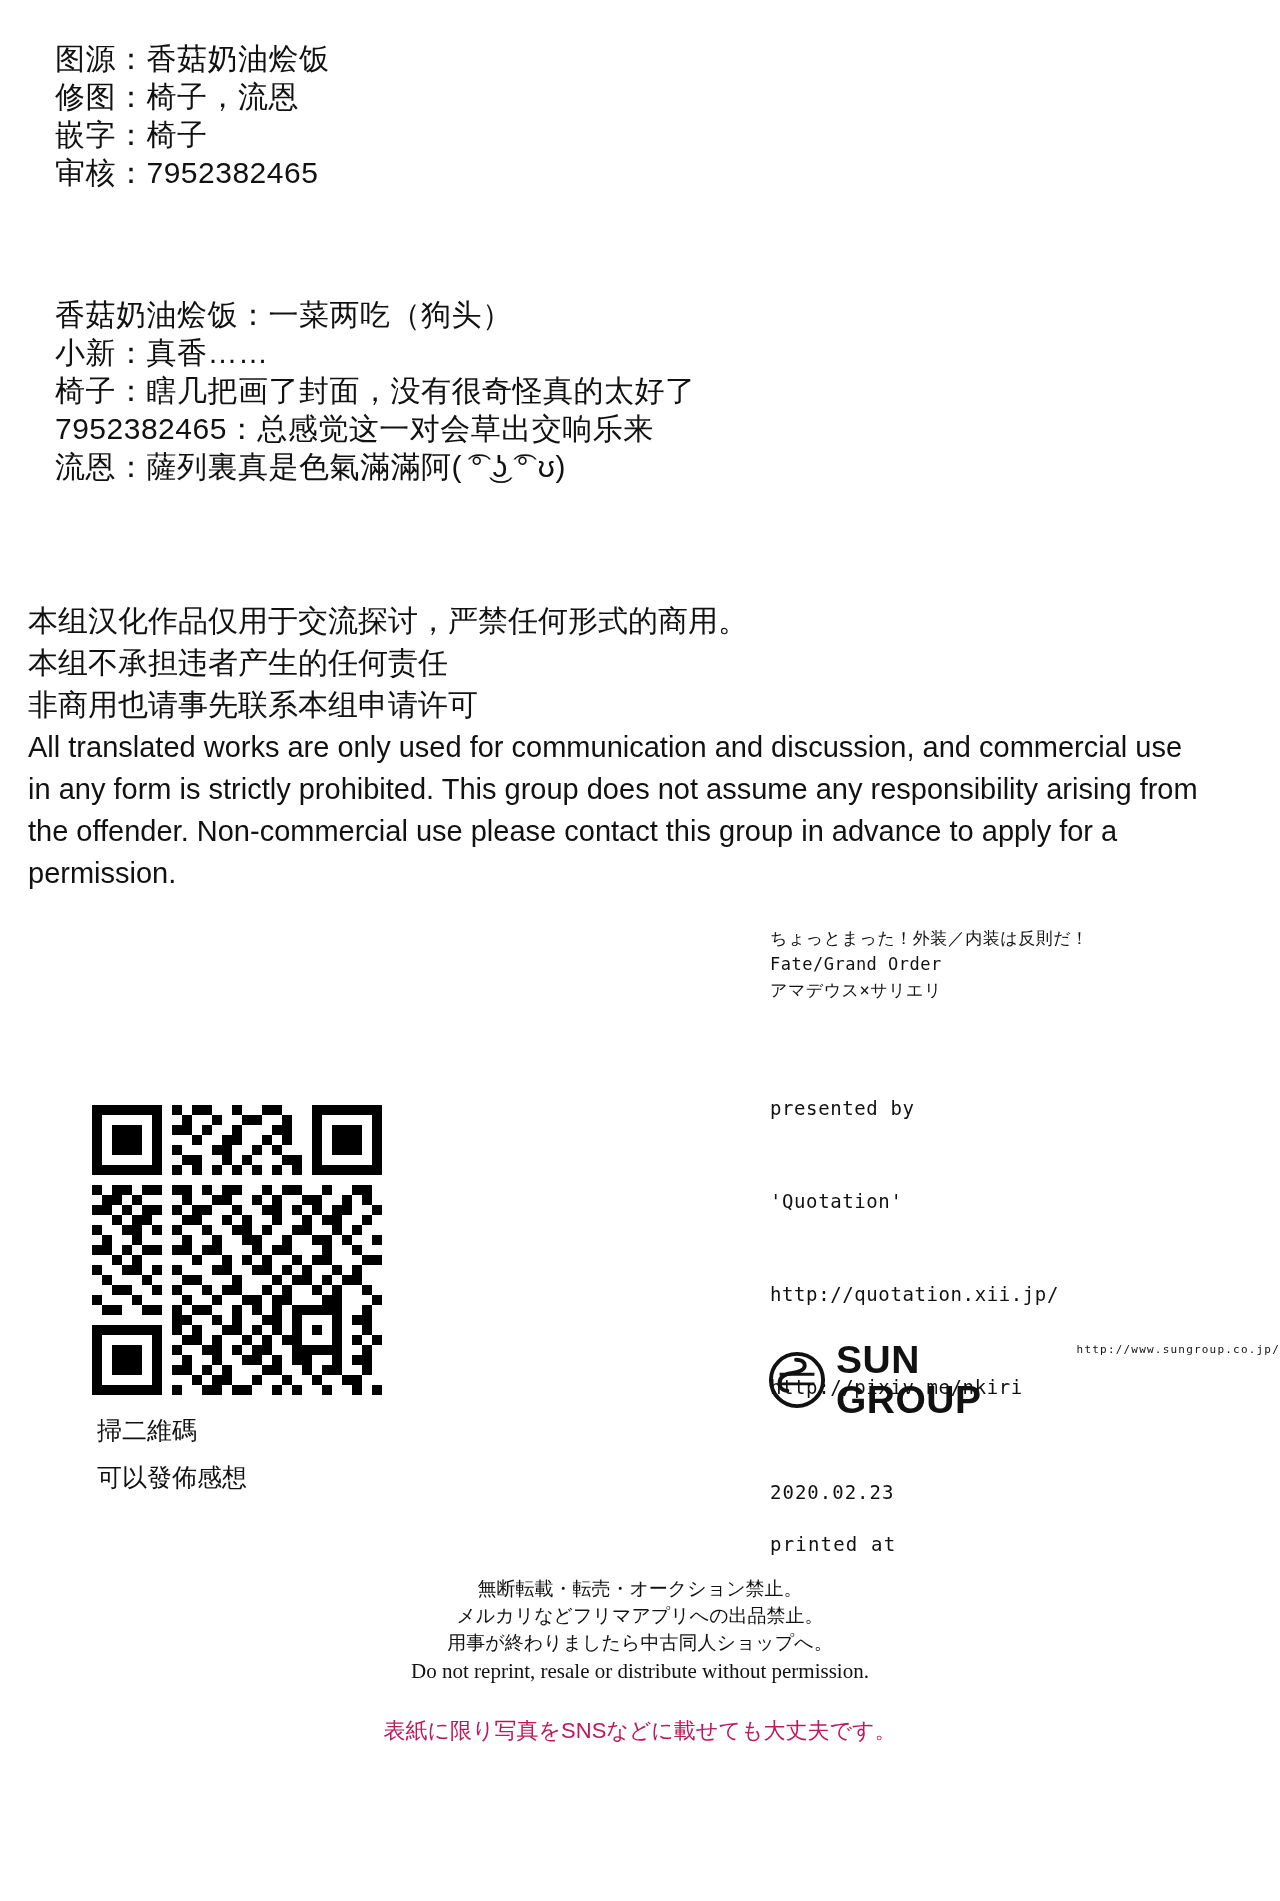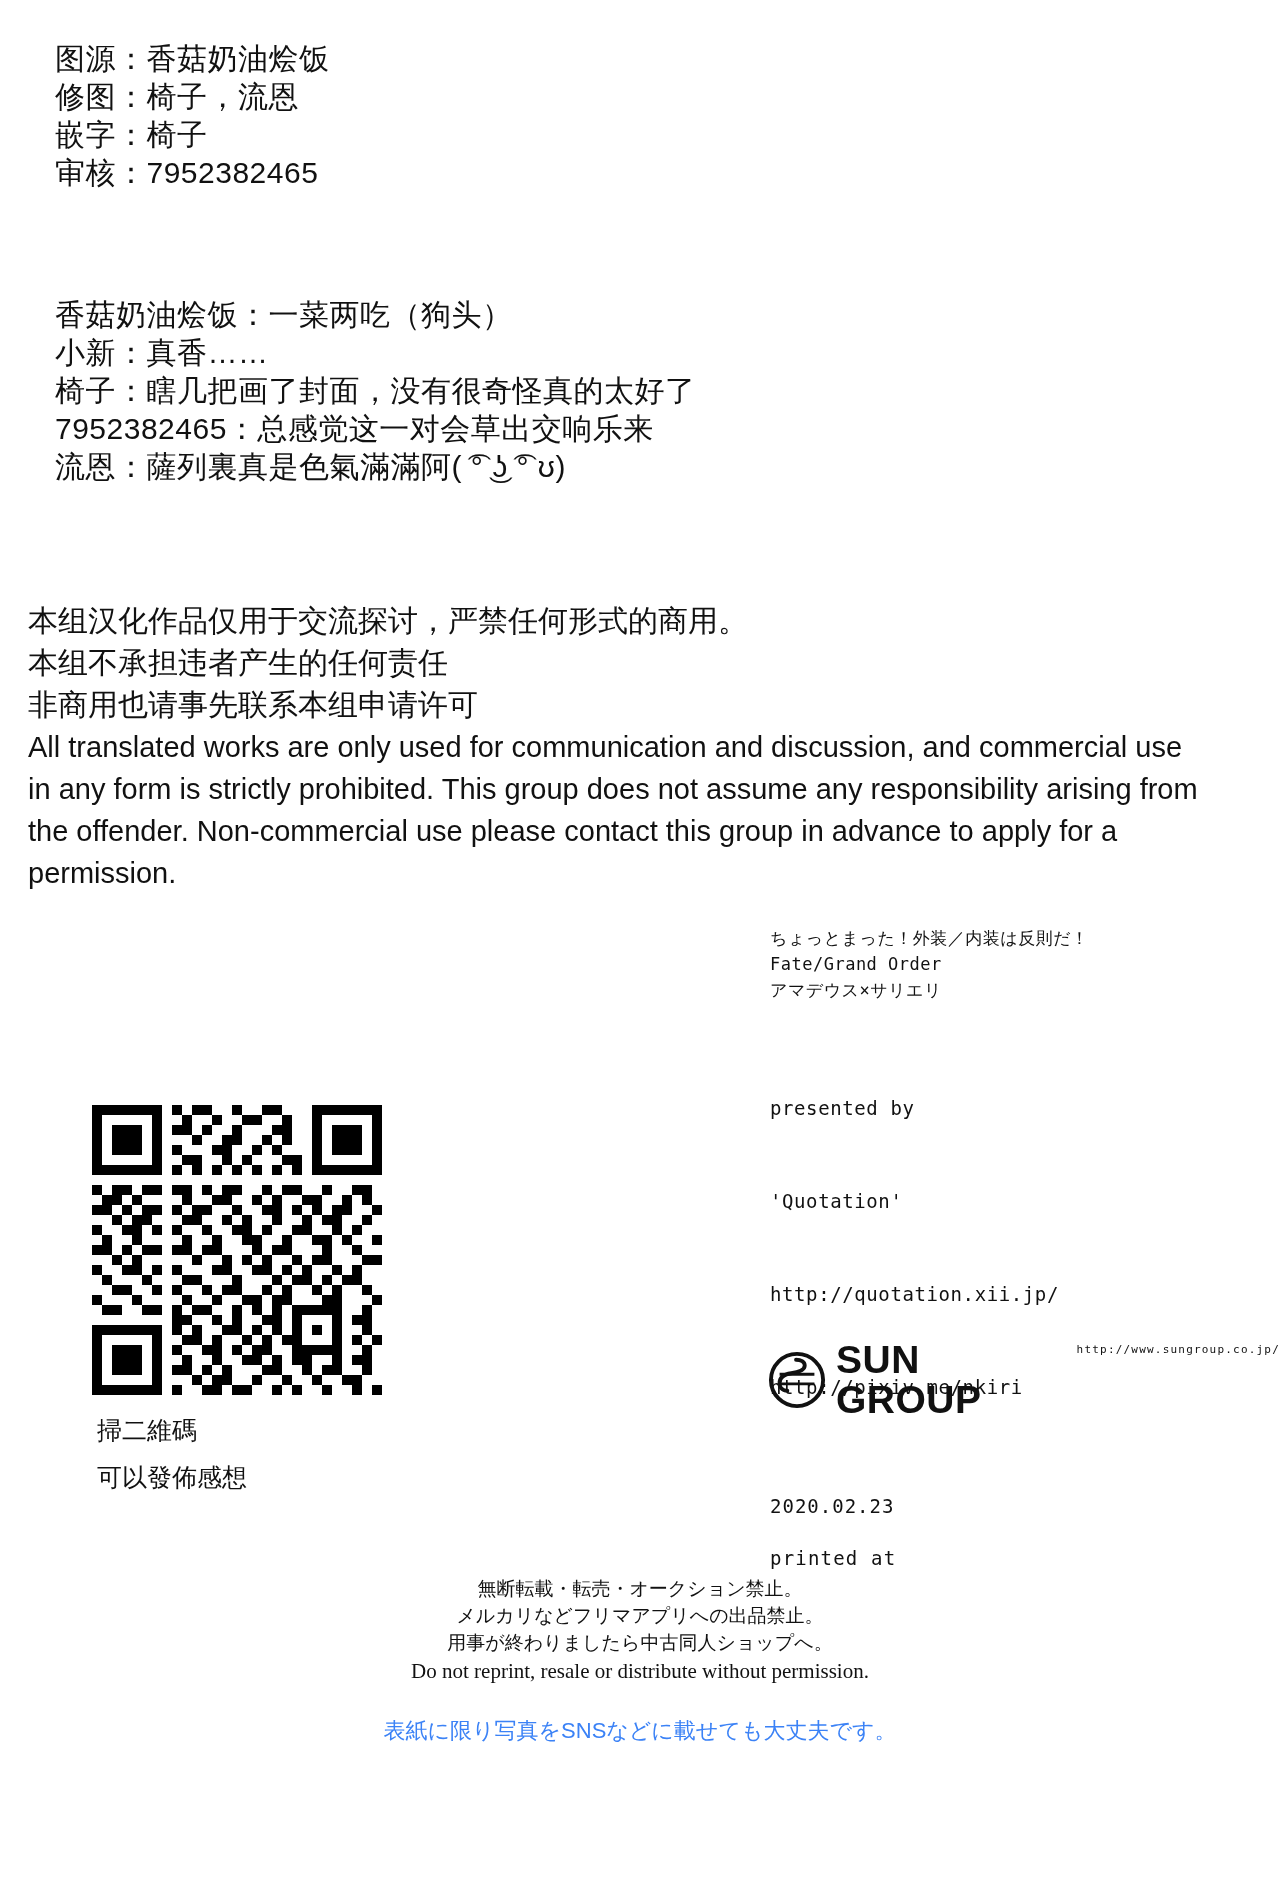--- a/index.html
+++ b/index.html
@@ -87,21 +87,21 @@
     white-space: pre;
   }
   .colophon .blk {
     margin-top: 28px;
     font-size: 19px;
     line-height: 31px;
     letter-spacing: 0.6px;
     white-space: pre;
   }
   .colophon .date {
-    margin-top: 30px;
+    margin-top: 16px;
     font-size: 19px;
     letter-spacing: 1px;
   }
   .colophon .printed {
     margin-top: 30px;
     font-size: 19px;
     letter-spacing: 1.2px;
   }
 
   
@@ -179,21 +179,21 @@
   .footer .en {
     font-family: "Liberation Serif", serif;
     font-size: 21px;
     line-height: 30px;
     color: #111;
   }
   .footer .last {
     margin-top: 30px;
     font-size: 22px;
     line-height: 30px;
-    color: #3b82f6;
+    color: #be185d;
   }
 </style>
 </head>
 <body>
 
 <div class="page">
 
   <div class="credits">
     <div class="line">图源：香菇奶油烩饭</div>
     <div class="line">修图：椅子，流恩</div>

